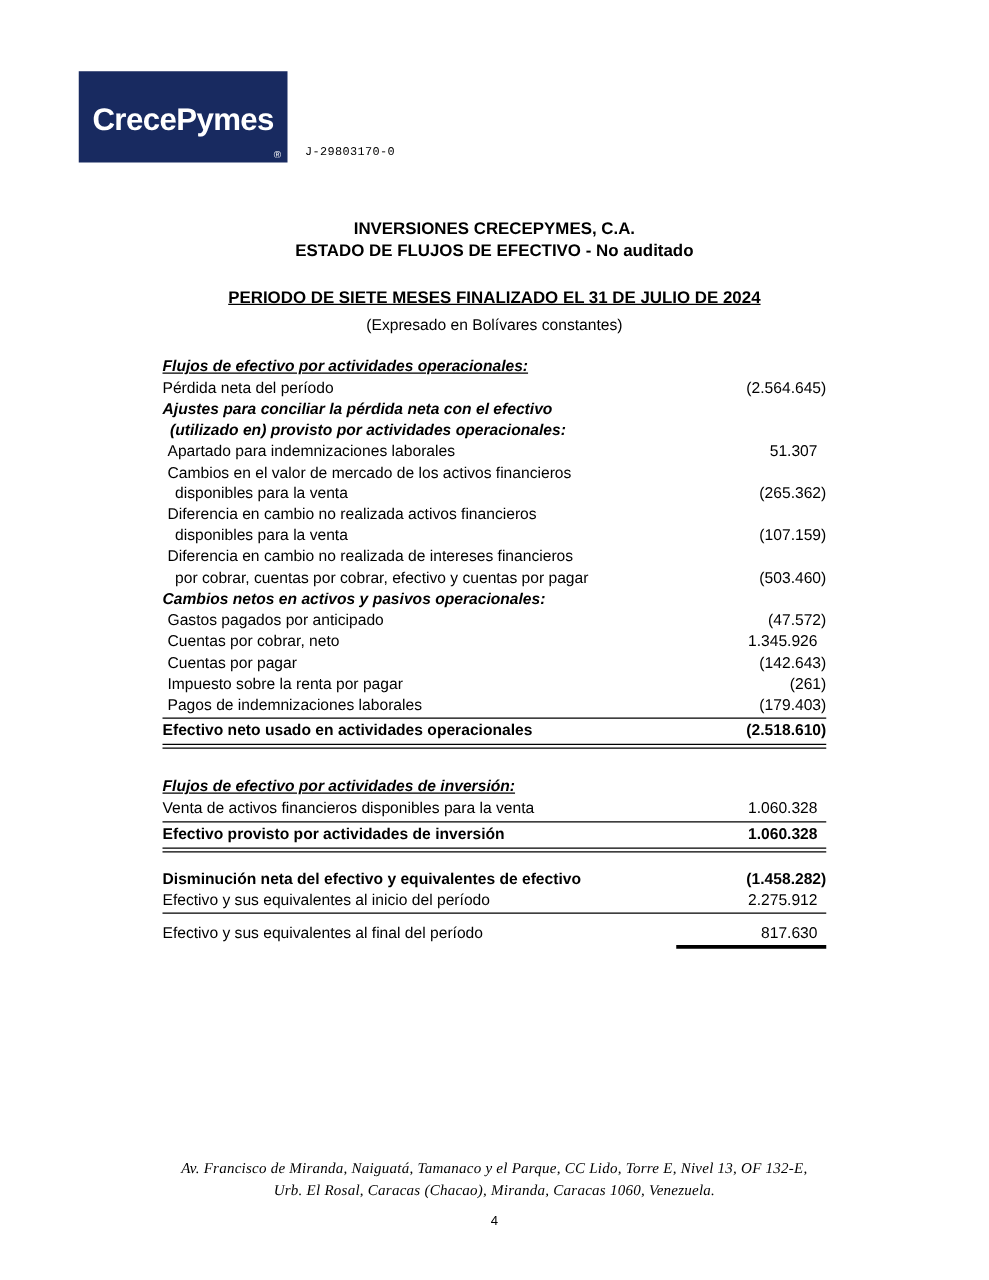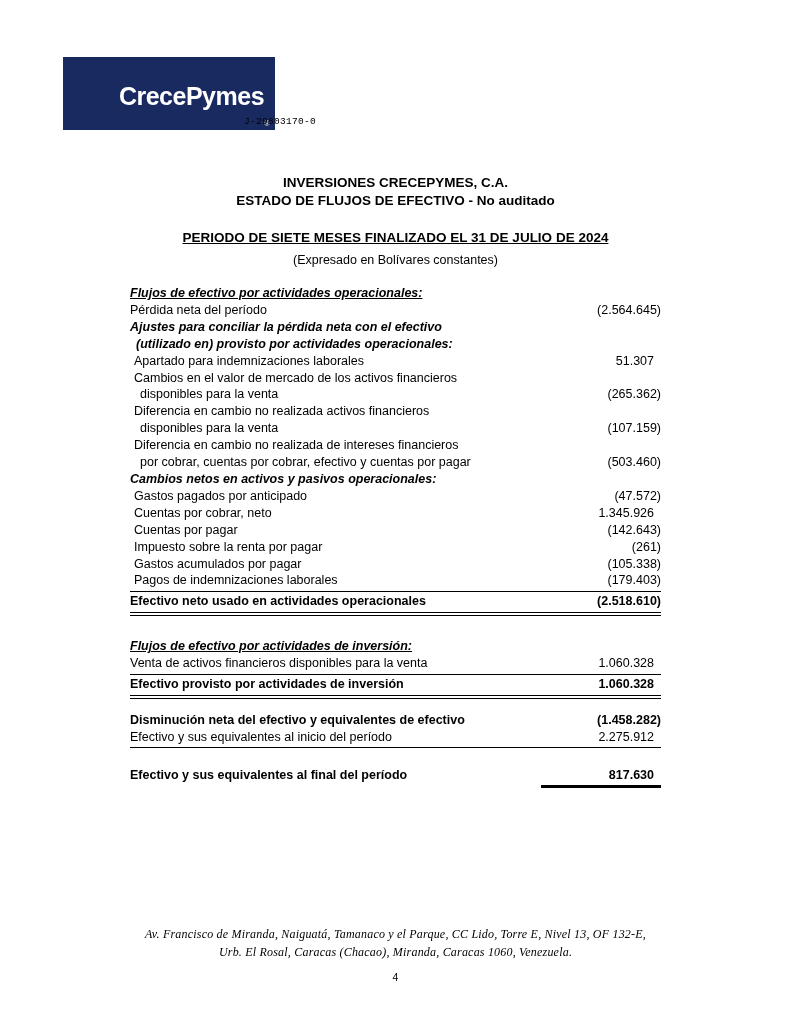--- a/index.html
+++ b/index.html
@@ -10,21 +10,21 @@
     position: relative;
     overflow: hidden;
   }
   .page { position: absolute; inset: 0; background: #fff; }
 
   
   .logo {
     position: absolute; left: 63px; top: 57px;
     width: 167px; height: 73px;
     background: #182a60;
-    display: flex; align-items: center; justify-content: center; padding-left: 45px;
+    display: flex; align-items: center; justify-content: center;
   }
   .logo-text {
     color: #fff; font-size: 25px; font-weight: bold;
     letter-spacing: -0.5px; margin-top: 6px;
   }
   .logo-reg {
     position: absolute; right: 5px; bottom: 2px;
     color: #fff; font-size: 8px;
   }
   .rif {
@@ -59,23 +59,23 @@
 
   .r-total {
     font-weight: bold;
     border-top: 1.5px solid #000;
     border-bottom: 4px double #000;
     margin-top: 2px;
     padding: 1px 0 2px 0;
   }
   .r-grand { font-weight: bold; }
   .r-final {
-    font-weight: bold;
+    font-weight: normal;
     border-top: 1.5px solid #000;
-    padding-top: 19px;
+    padding-top: 7px;
     margin-top: 1px;
   }
   .r-final .val {
     min-width: 113px;
     border-bottom: 3px solid #000;
     padding-bottom: 1px;
   }
   .gap { margin-top: 22px; }
   .gap-sm { margin-top: 13px; }
 
@@ -172,24 +172,20 @@
       </div>
       <div class="row r-item">
         <span class="lbl">Cuentas por pagar</span>
         <span class="val">(142.643)</span>
       </div>
       <div class="row r-item">
         <span class="lbl">Impuesto sobre la renta por pagar</span>
         <span class="val">(261)</span>
       </div>
       <div class="row r-item">
-        <span class="lbl">Gastos acumulados por pagar</span>
-        <span class="val">(105.338)</span>
-      </div>
-      <div class="row r-item">
         <span class="lbl">Pagos de indemnizaciones laborales</span>
         <span class="val">(179.403)</span>
       </div>
       <div class="row r-total">
         <span class="lbl">Efectivo neto usado en actividades operacionales</span>
         <span class="val">(2.518.610)</span>
       </div>
       <div class="row r-section gap">
         <span class="lbl">Flujos de efectivo por actividades de inversión:</span>
         <span class="val"></span>

